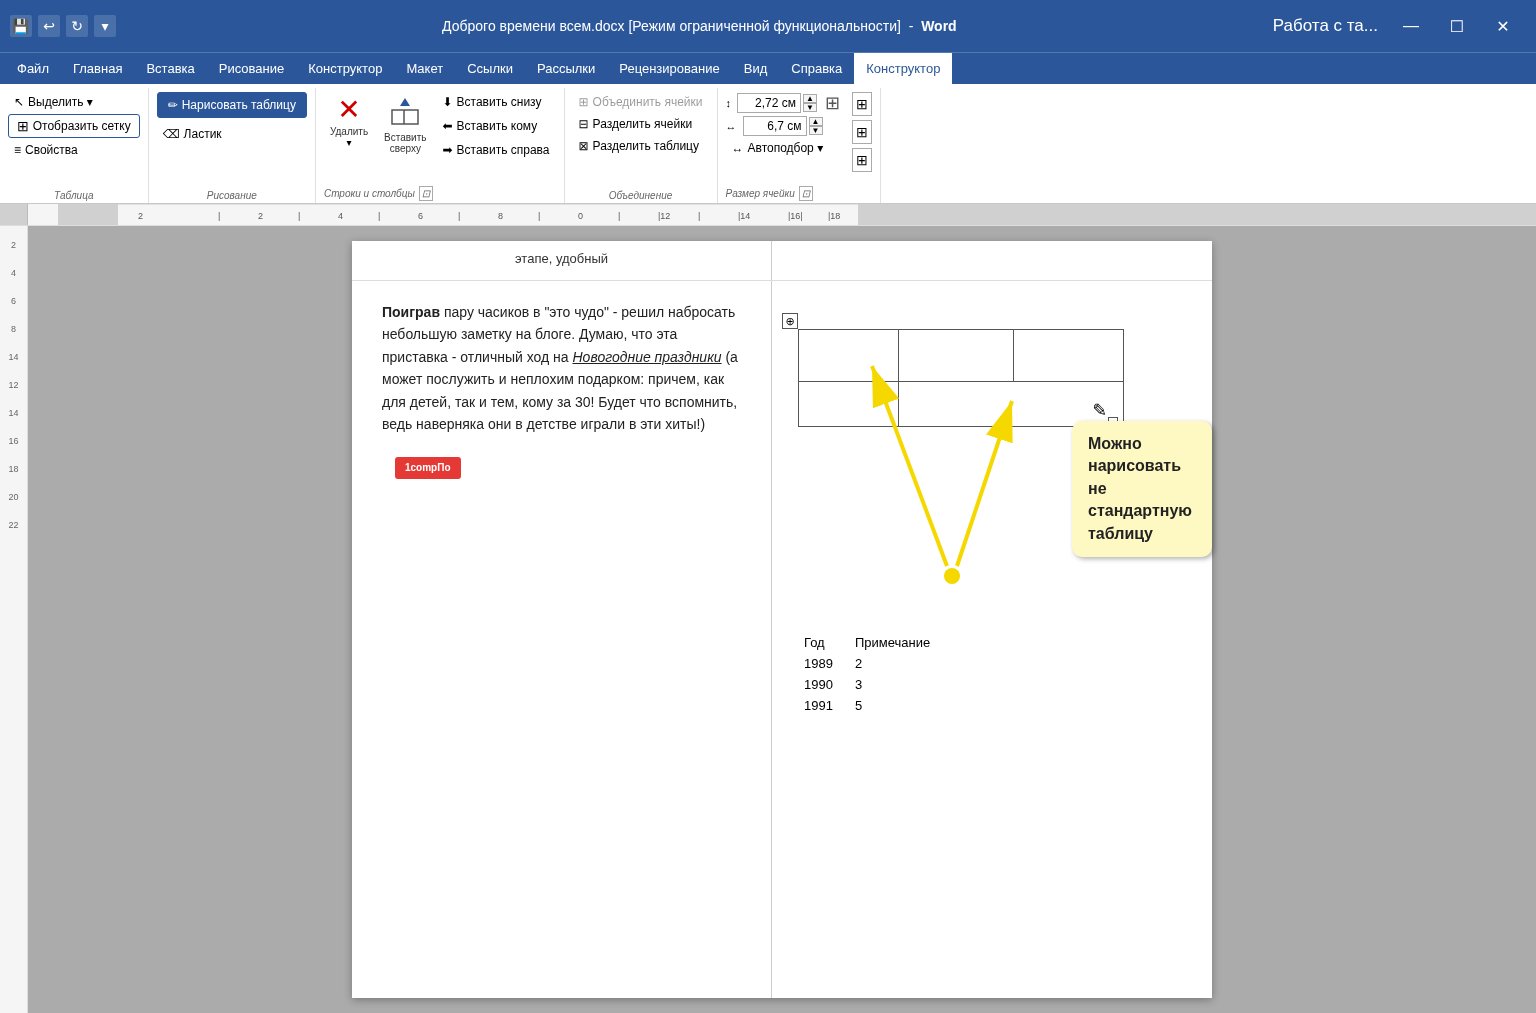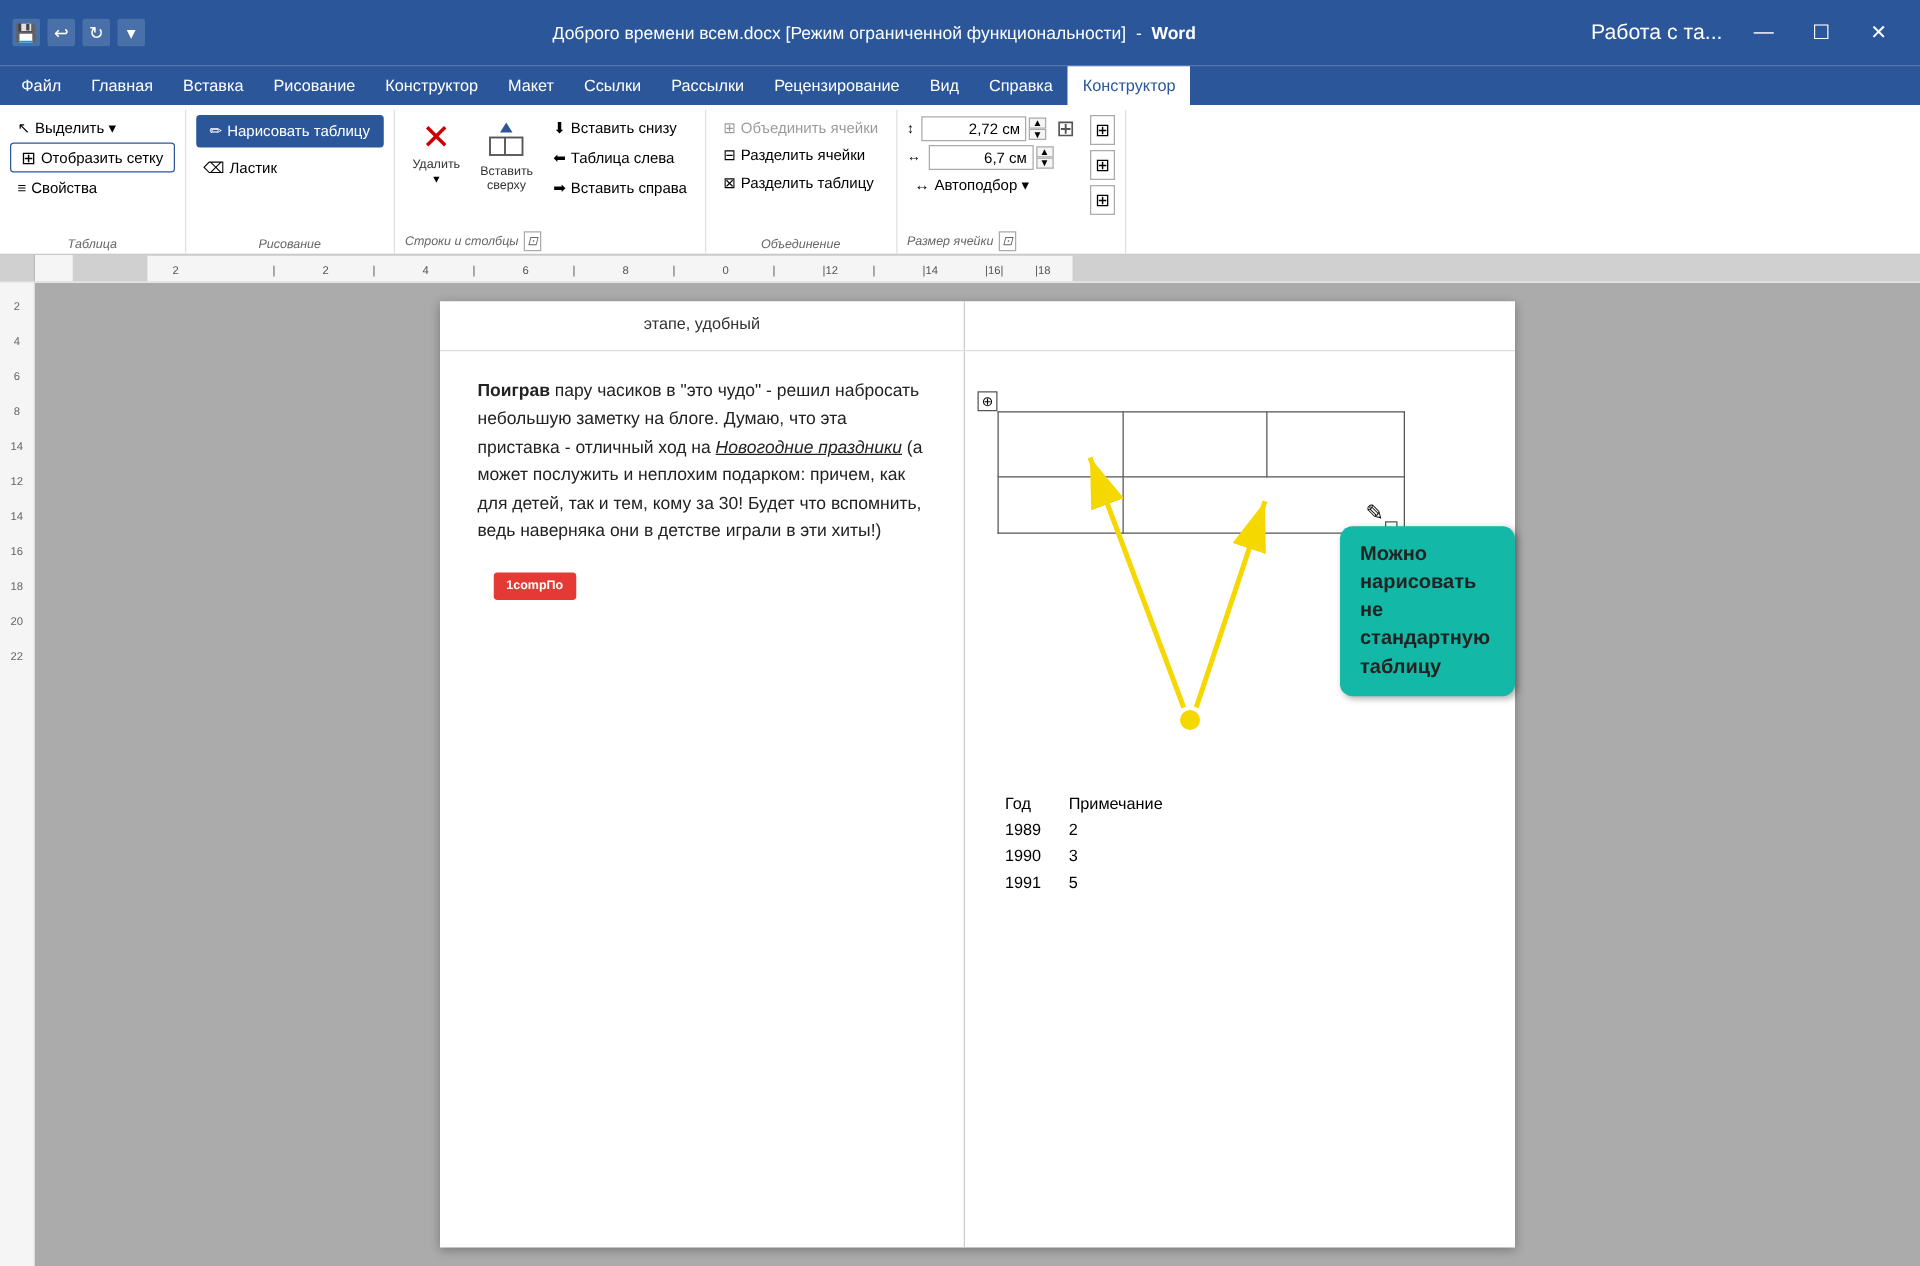--- a/index.html
+++ b/index.html
@@ -250,21 +250,21 @@
     .doc-table td {
       border: 1.5px solid #555;
       width: 100px;
       height: 50px;
       padding: 5px;
     }
 
     
     .callout {
       position: absolute;
-      background: #14b8a6;
+      background: #fef9c3;
       border-radius: 10px;
       padding: 12px 16px;
       font-size: 16px;
       font-weight: bold;
       color: #222;
       line-height: 1.4;
       max-width: 200px;
       box-shadow: 2px 2px 5px rgba(0,0,0,0.3);
     }
 
@@ -308,21 +308,21 @@
       gap: 4px;
       white-space: nowrap;
       color: white;
     }
     .size-input-row {
       display: flex;
       align-items: center;
       gap: 2px;
     }
     .size-input {
-      width: 84px;
+      width: 64px;
       height: 20px;
       border: 1px solid #aaa;
       font-size: 12px;
       padding: 0 4px;
       text-align: right;
     }
     .spin-btn {
       display: flex;
       flex-direction: column;
       cursor: pointer;
@@ -439,21 +439,21 @@
         <div class="btn-label">Вставить<br>сверху</div>
       </div>
 
       <div class="ribbon-col" style="justify-content:center; gap:4px;">
         <div class="ribbon-btn-small">
           <span>⬇</span>
           <span>Вставить снизу</span>
         </div>
         <div class="ribbon-btn-small">
           <span>⬅</span>
-          <span>Таблица слева</span>
+          <span>Вставить кому</span>
         </div>
         <div class="ribbon-btn-small">
           <span>➡</span>
           <span>Вставить справа</span>
         </div>
       </div>
     </div>
     <div class="ribbon-group-label" style="display:flex;align-items:center;gap:4px;">
       Строки и столбцы
       <span style="font-size:10px; cursor:pointer; border:1px solid #aaa; padding:1px 2px;">⊡</span>

